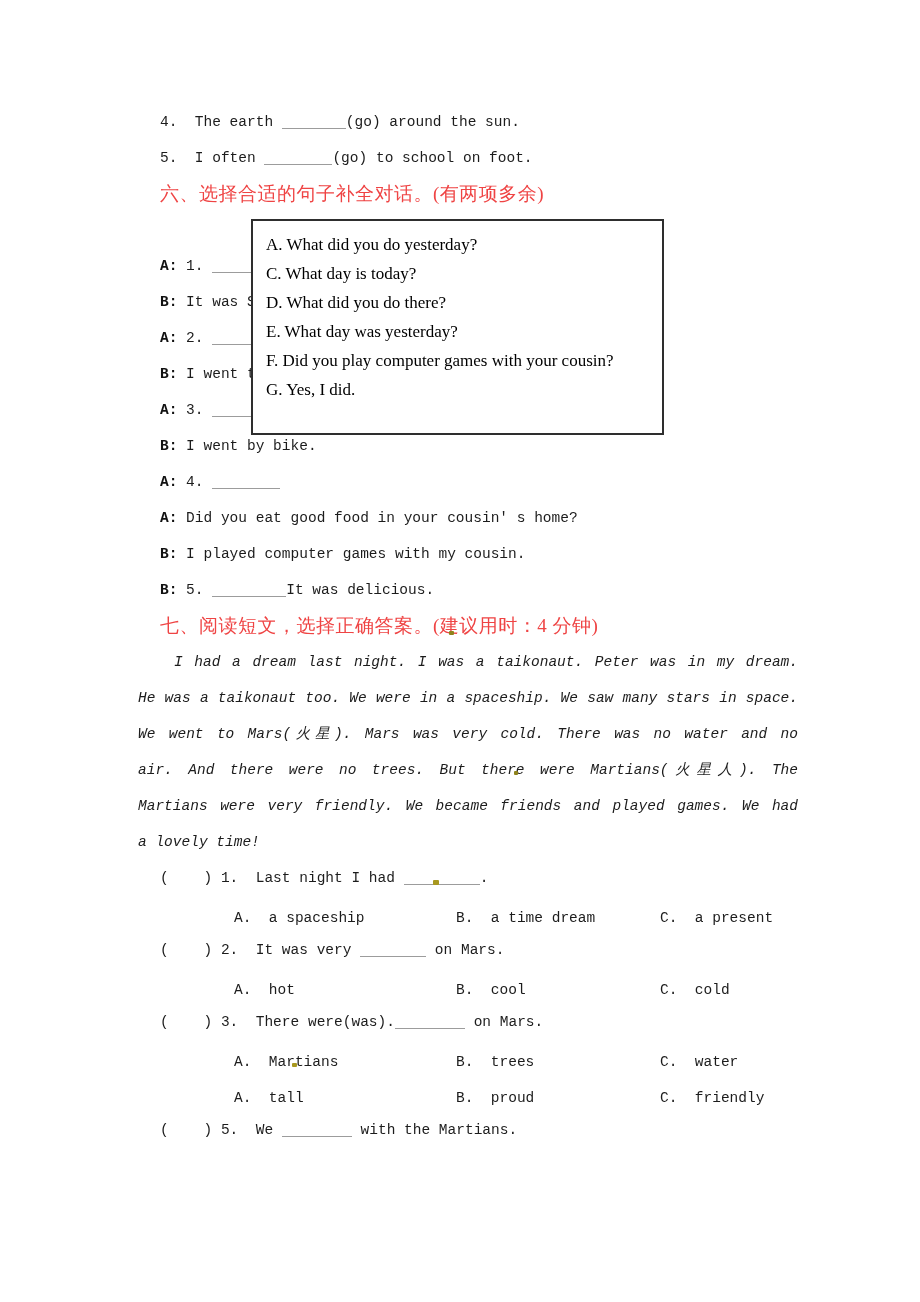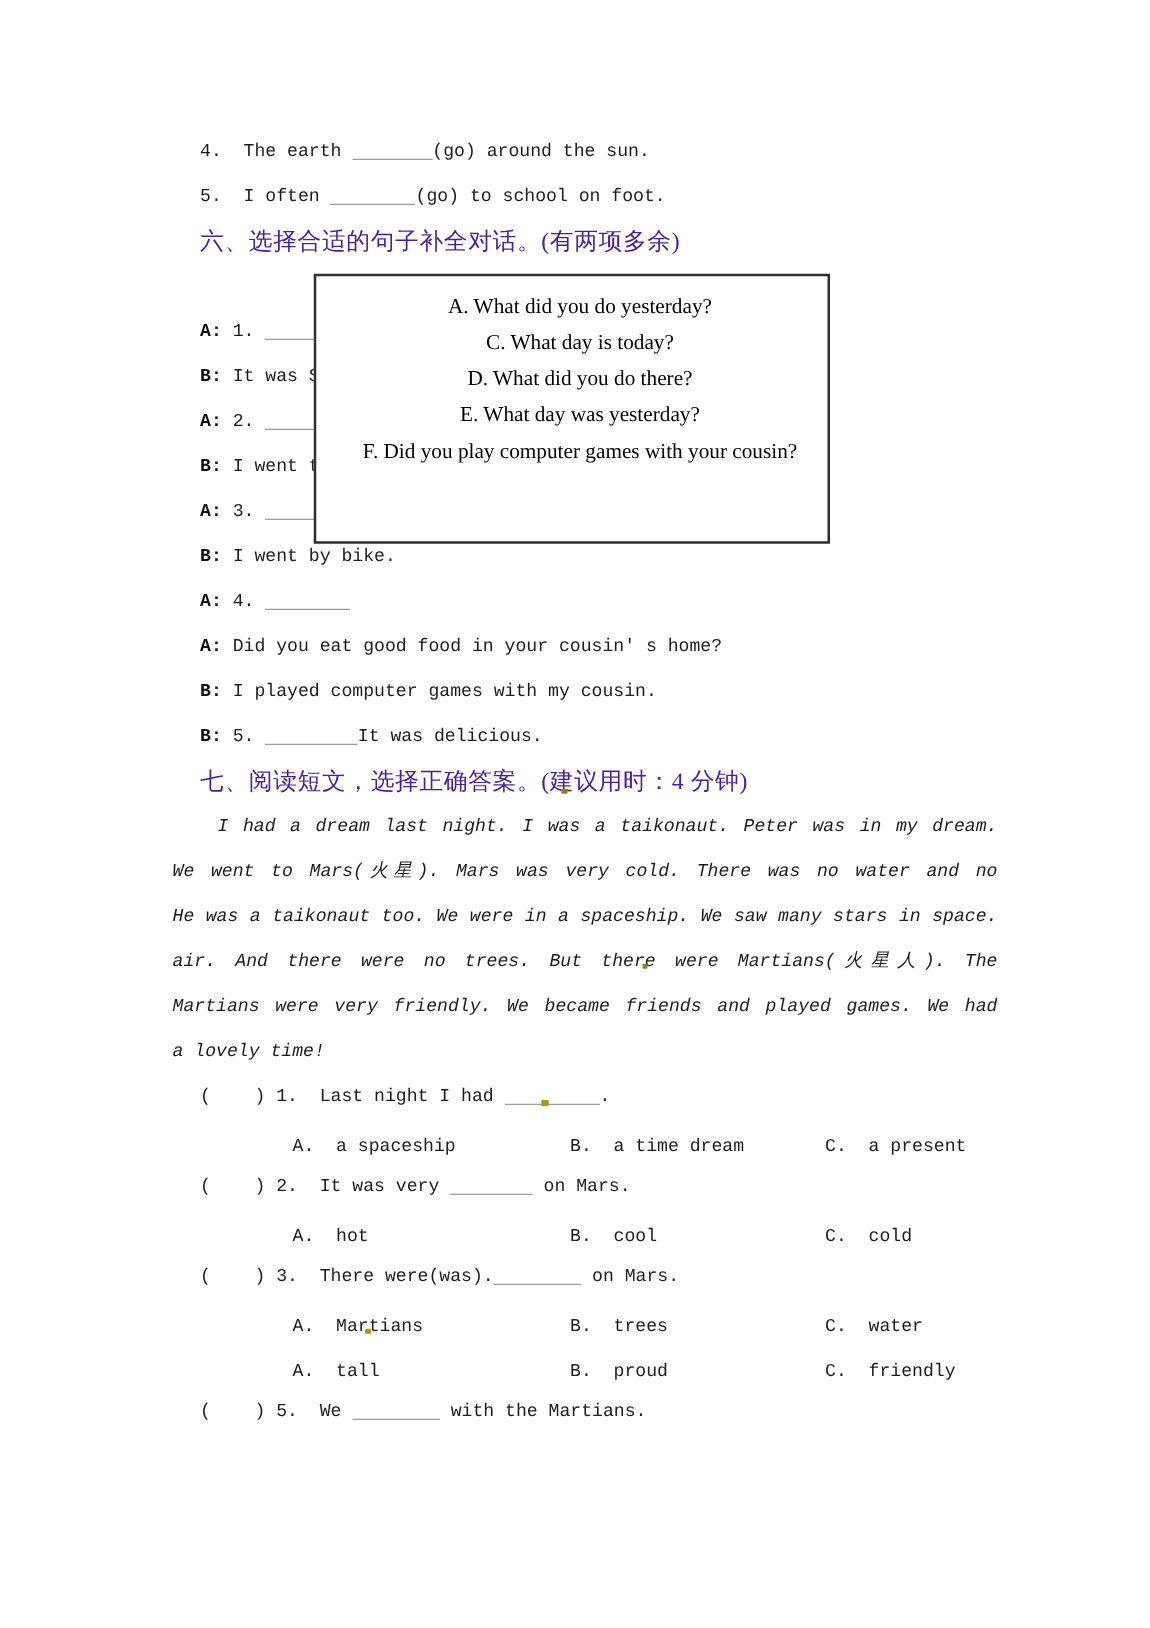--- a/index.html
+++ b/index.html
@@ -3,33 +3,33 @@
 <meta charset="utf-8">
 <style>
   html,body{margin:0;padding:0;background:#ffffff;}
   #page{position:relative;width:920px;height:1302px;background:#ffffff;overflow:hidden;
         font-family:"Liberation Mono","DejaVu Sans Mono",monospace;color:#1c1c1c;}
   #content{position:absolute;left:138px;top:104px;width:670px;}
   .line{height:36px;line-height:36px;font-size:14.5px;white-space:nowrap;margin-left:22px;}
   .line .t{white-space:pre;}
   .spk{font-weight:bold;color:#111;white-space:pre;}
   .blank{display:inline-block;height:13px;border-bottom:1px solid #9c9c9c;margin-bottom:-3px;}
-  .heading{font-size:19px;color:#4c1d95;font-family:"Liberation Serif","DejaVu Serif",serif;
+  .heading{font-size:19px;color:#ef4444;font-family:"Liberation Serif","DejaVu Serif",serif;
            letter-spacing:0.5px;}
   .pline{height:36px;line-height:36px;font-size:14.5px;width:660px;
          text-align:justify;text-align-last:justify;font-style:italic;}
   .pline.first{text-indent:36px;}
   .pline.last{text-align-last:left;}
   .opts{position:relative;}
   .opt{position:absolute;top:4px;white-space:pre;}
   .c1{left:74px;} .c2{left:296px;} .c3{left:500px;}
   #options-box{position:absolute;left:251px;top:219px;width:413px;height:216px;
                box-sizing:border-box;border:2px solid #2e2e2e;background:#ffffff;z-index:5;
                padding:9px 0 0 13px;font-family:"Liberation Serif","DejaVu Serif",serif;
-               font-size:17px;color:#000;text-align:center;}
+               font-size:17px;color:#000;}
   .box-item{height:29px;line-height:29px;white-space:nowrap;}
   .speckle{position:absolute;z-index:6;border-radius:1px;}
 </style>
 </head>
 <body>
 
 <div id="page">
 
   <div id="content">
 
@@ -67,22 +67,22 @@
     <div class="line">
       <span class="spk">B:</span><span><span class="t"> I played computer games with my cousin.</span></span>
     </div>
     <div class="line">
       <span class="spk">B:</span><span><span class="t"> 5. </span><span class="blank" style="width: 74px;"></span><span class="t">It was delicious.</span></span>
     </div>
 
     <div class="line heading">七、阅读短文，选择正确答案。(建议用时：4 分钟)</div>
 
     <div class="pline first">I had a dream last night. I was a taikonaut. Peter was in my dream.</div>
+    <div class="pline">He was a taikonaut too. We were in a spaceship. We saw many stars in space.</div>
     <div class="pline">We went to Mars(火星). Mars was very cold. There was no water and no</div>
-    <div class="pline">He was a taikonaut too. We were in a spaceship. We saw many stars in space.</div>
     <div class="pline">air. And there were no trees. But there were Martians(火星人). The</div>
     <div class="pline">Martians were very friendly. We became friends and played games. We had</div>
     <div class="pline last">a lovely time!</div>
 
     <div class="line"><span class="t">(    ) 1.  Last night I had </span><span class="blank" style="width: 76px;"></span><span class="t">.</span></div>
     <div class="line opts">
       <span class="opt c1">A.  a spaceship</span>
       <span class="opt c2">B.  a time dream</span>
       <span class="opt c3">C.  a present</span>
     </div>
@@ -110,19 +110,20 @@
     <div class="line"><span class="t">(    ) 5.  We </span><span class="blank" style="width: 70px;"></span><span class="t"> with the Martians.</span></div>
 
   </div>
 
   <div id="options-box">
     <div class="box-item">A. What did you do yesterday?</div>
     <div class="box-item">C. What day is today?</div>
     <div class="box-item">D. What did you do there?</div>
     <div class="box-item">E. What day was yesterday?</div>
     <div class="box-item">F. Did you play computer games with your cousin?</div>
+    <div class="box-item">G. Yes, I did.</div>
   </div>
 
 <div class="speckle" style="left: 449px; top: 631px; width: 5px; height: 4px; background: rgb(143, 131, 28);"></div>
     <div class="speckle" style="left: 514px; top: 771px; width: 4px; height: 4px; background: rgb(143, 131, 28);"></div>
     <div class="speckle" style="left: 433px; top: 880px; width: 6px; height: 5px; background: rgb(168, 152, 31);"></div>
     <div class="speckle" style="left: 292px; top: 1063px; width: 5px; height: 4px; background: rgb(168, 152, 31);"></div>
   </div>
 
 </body></html>

